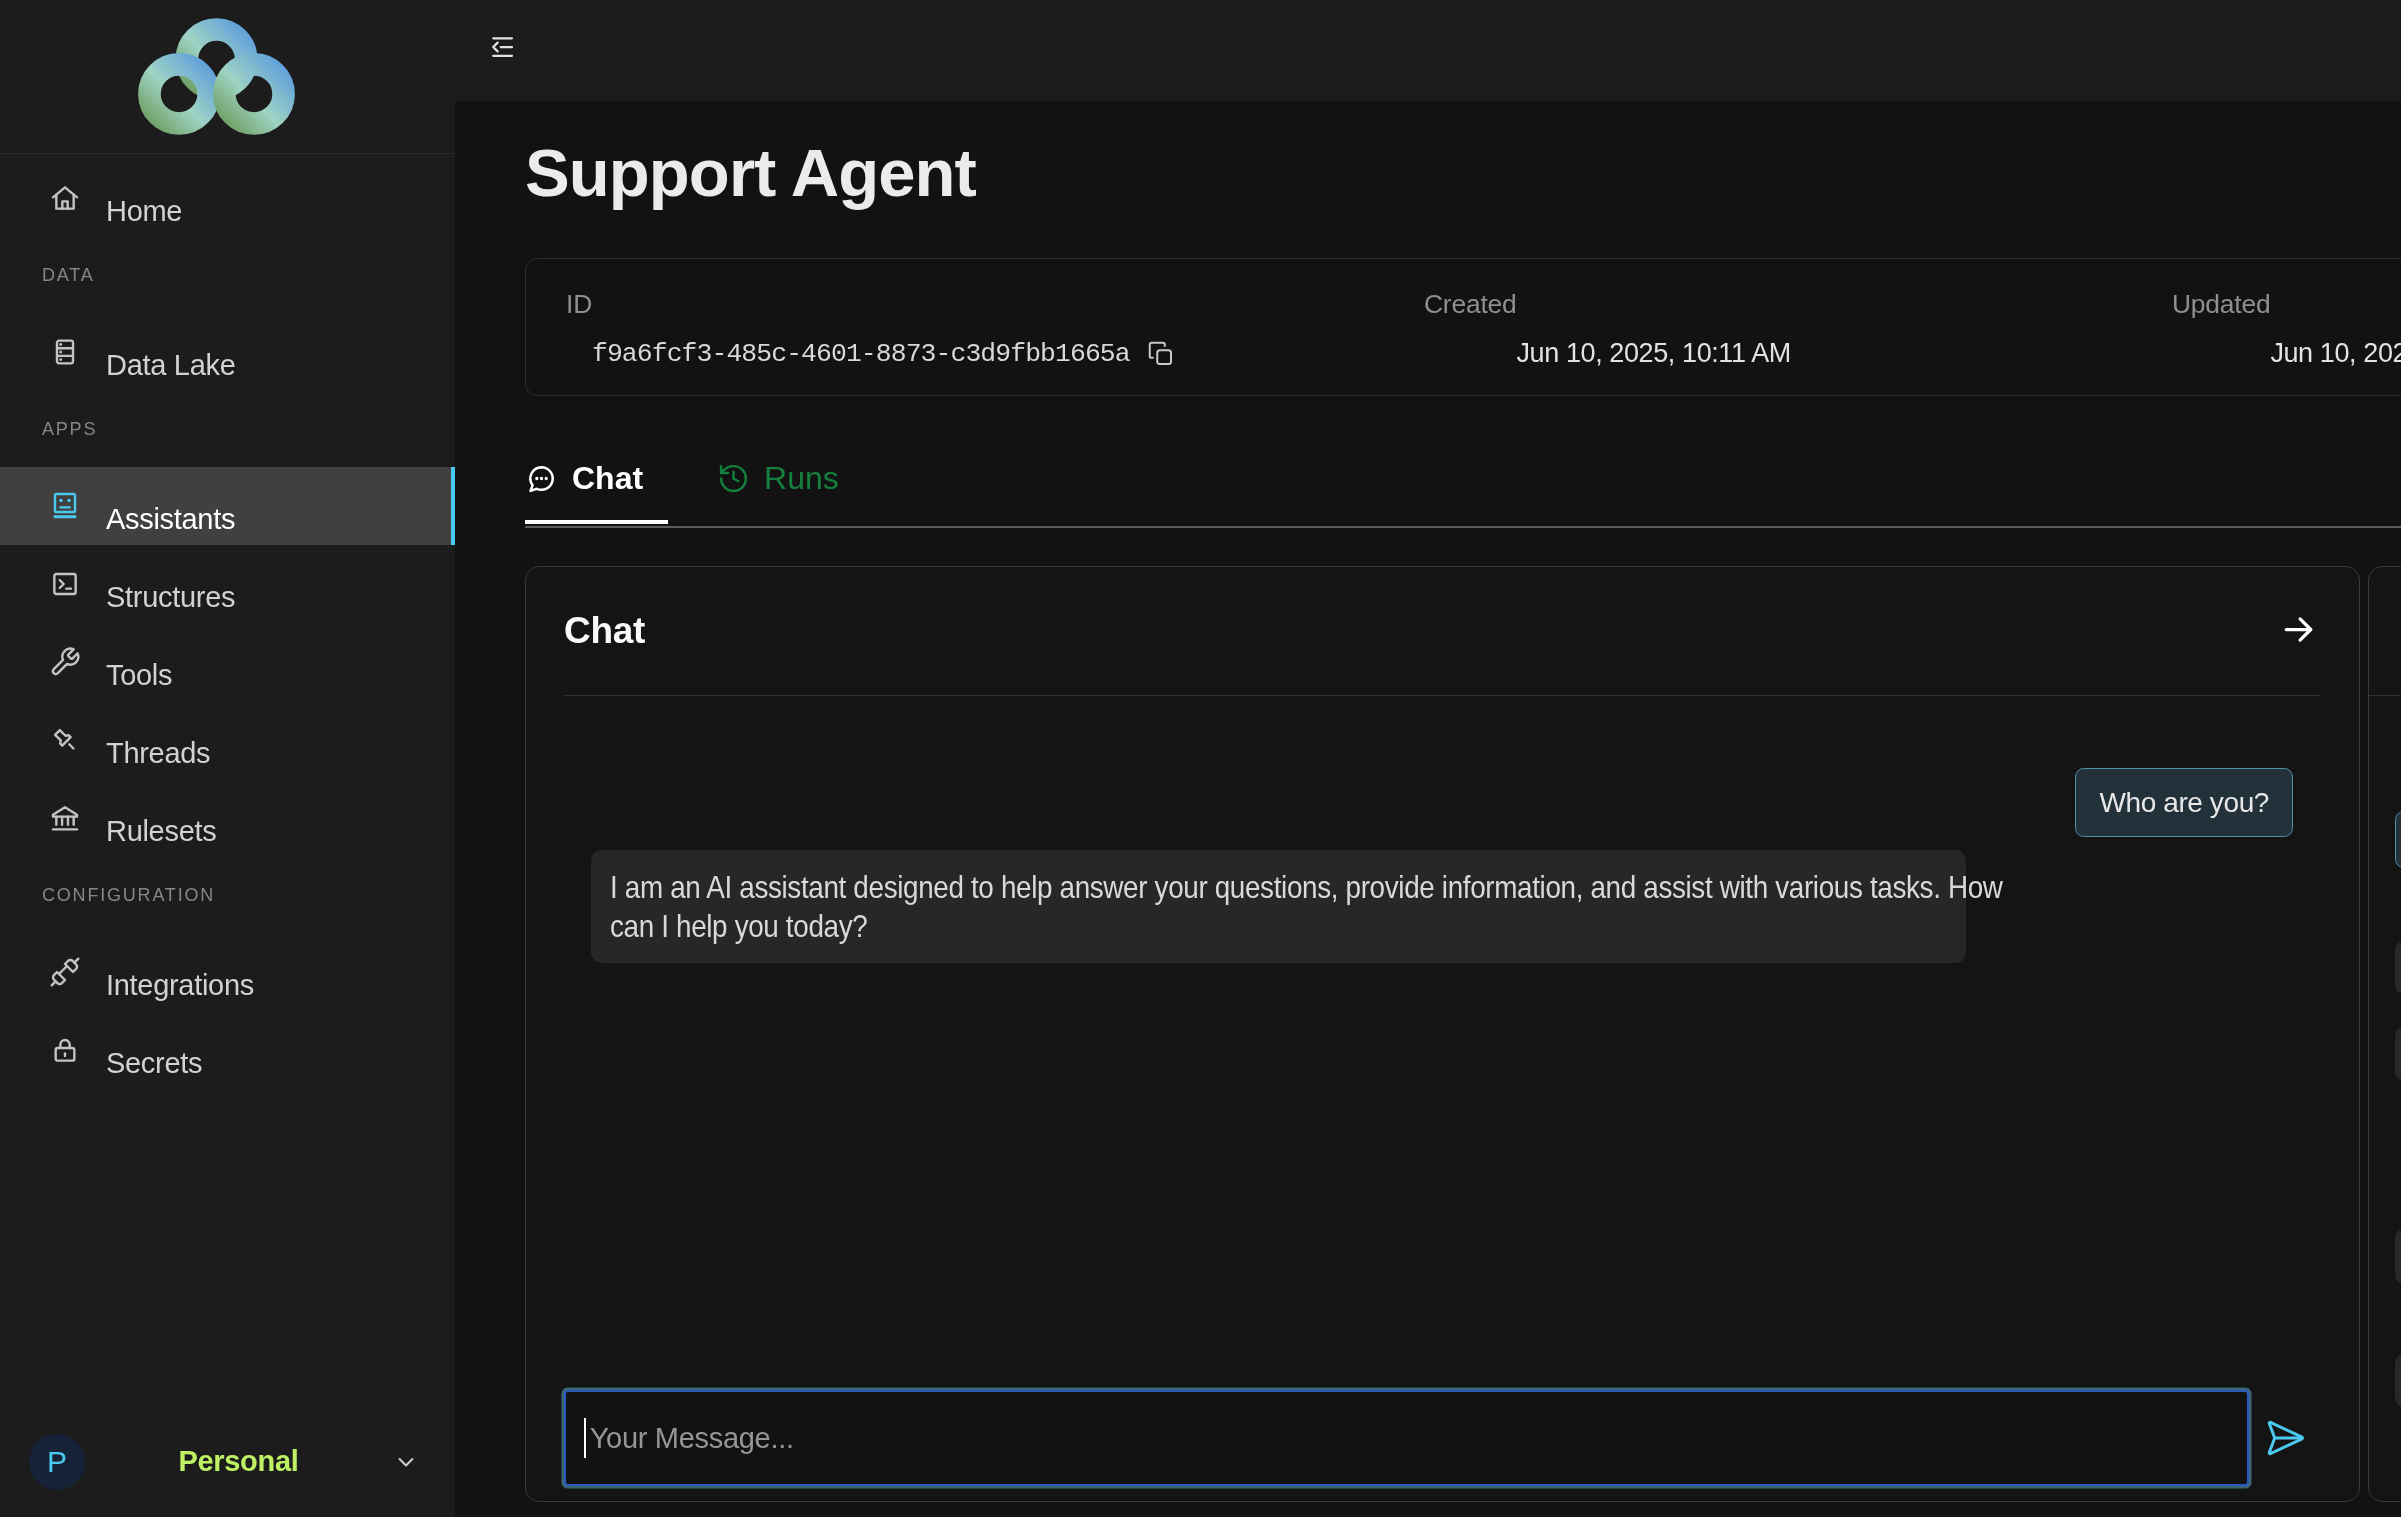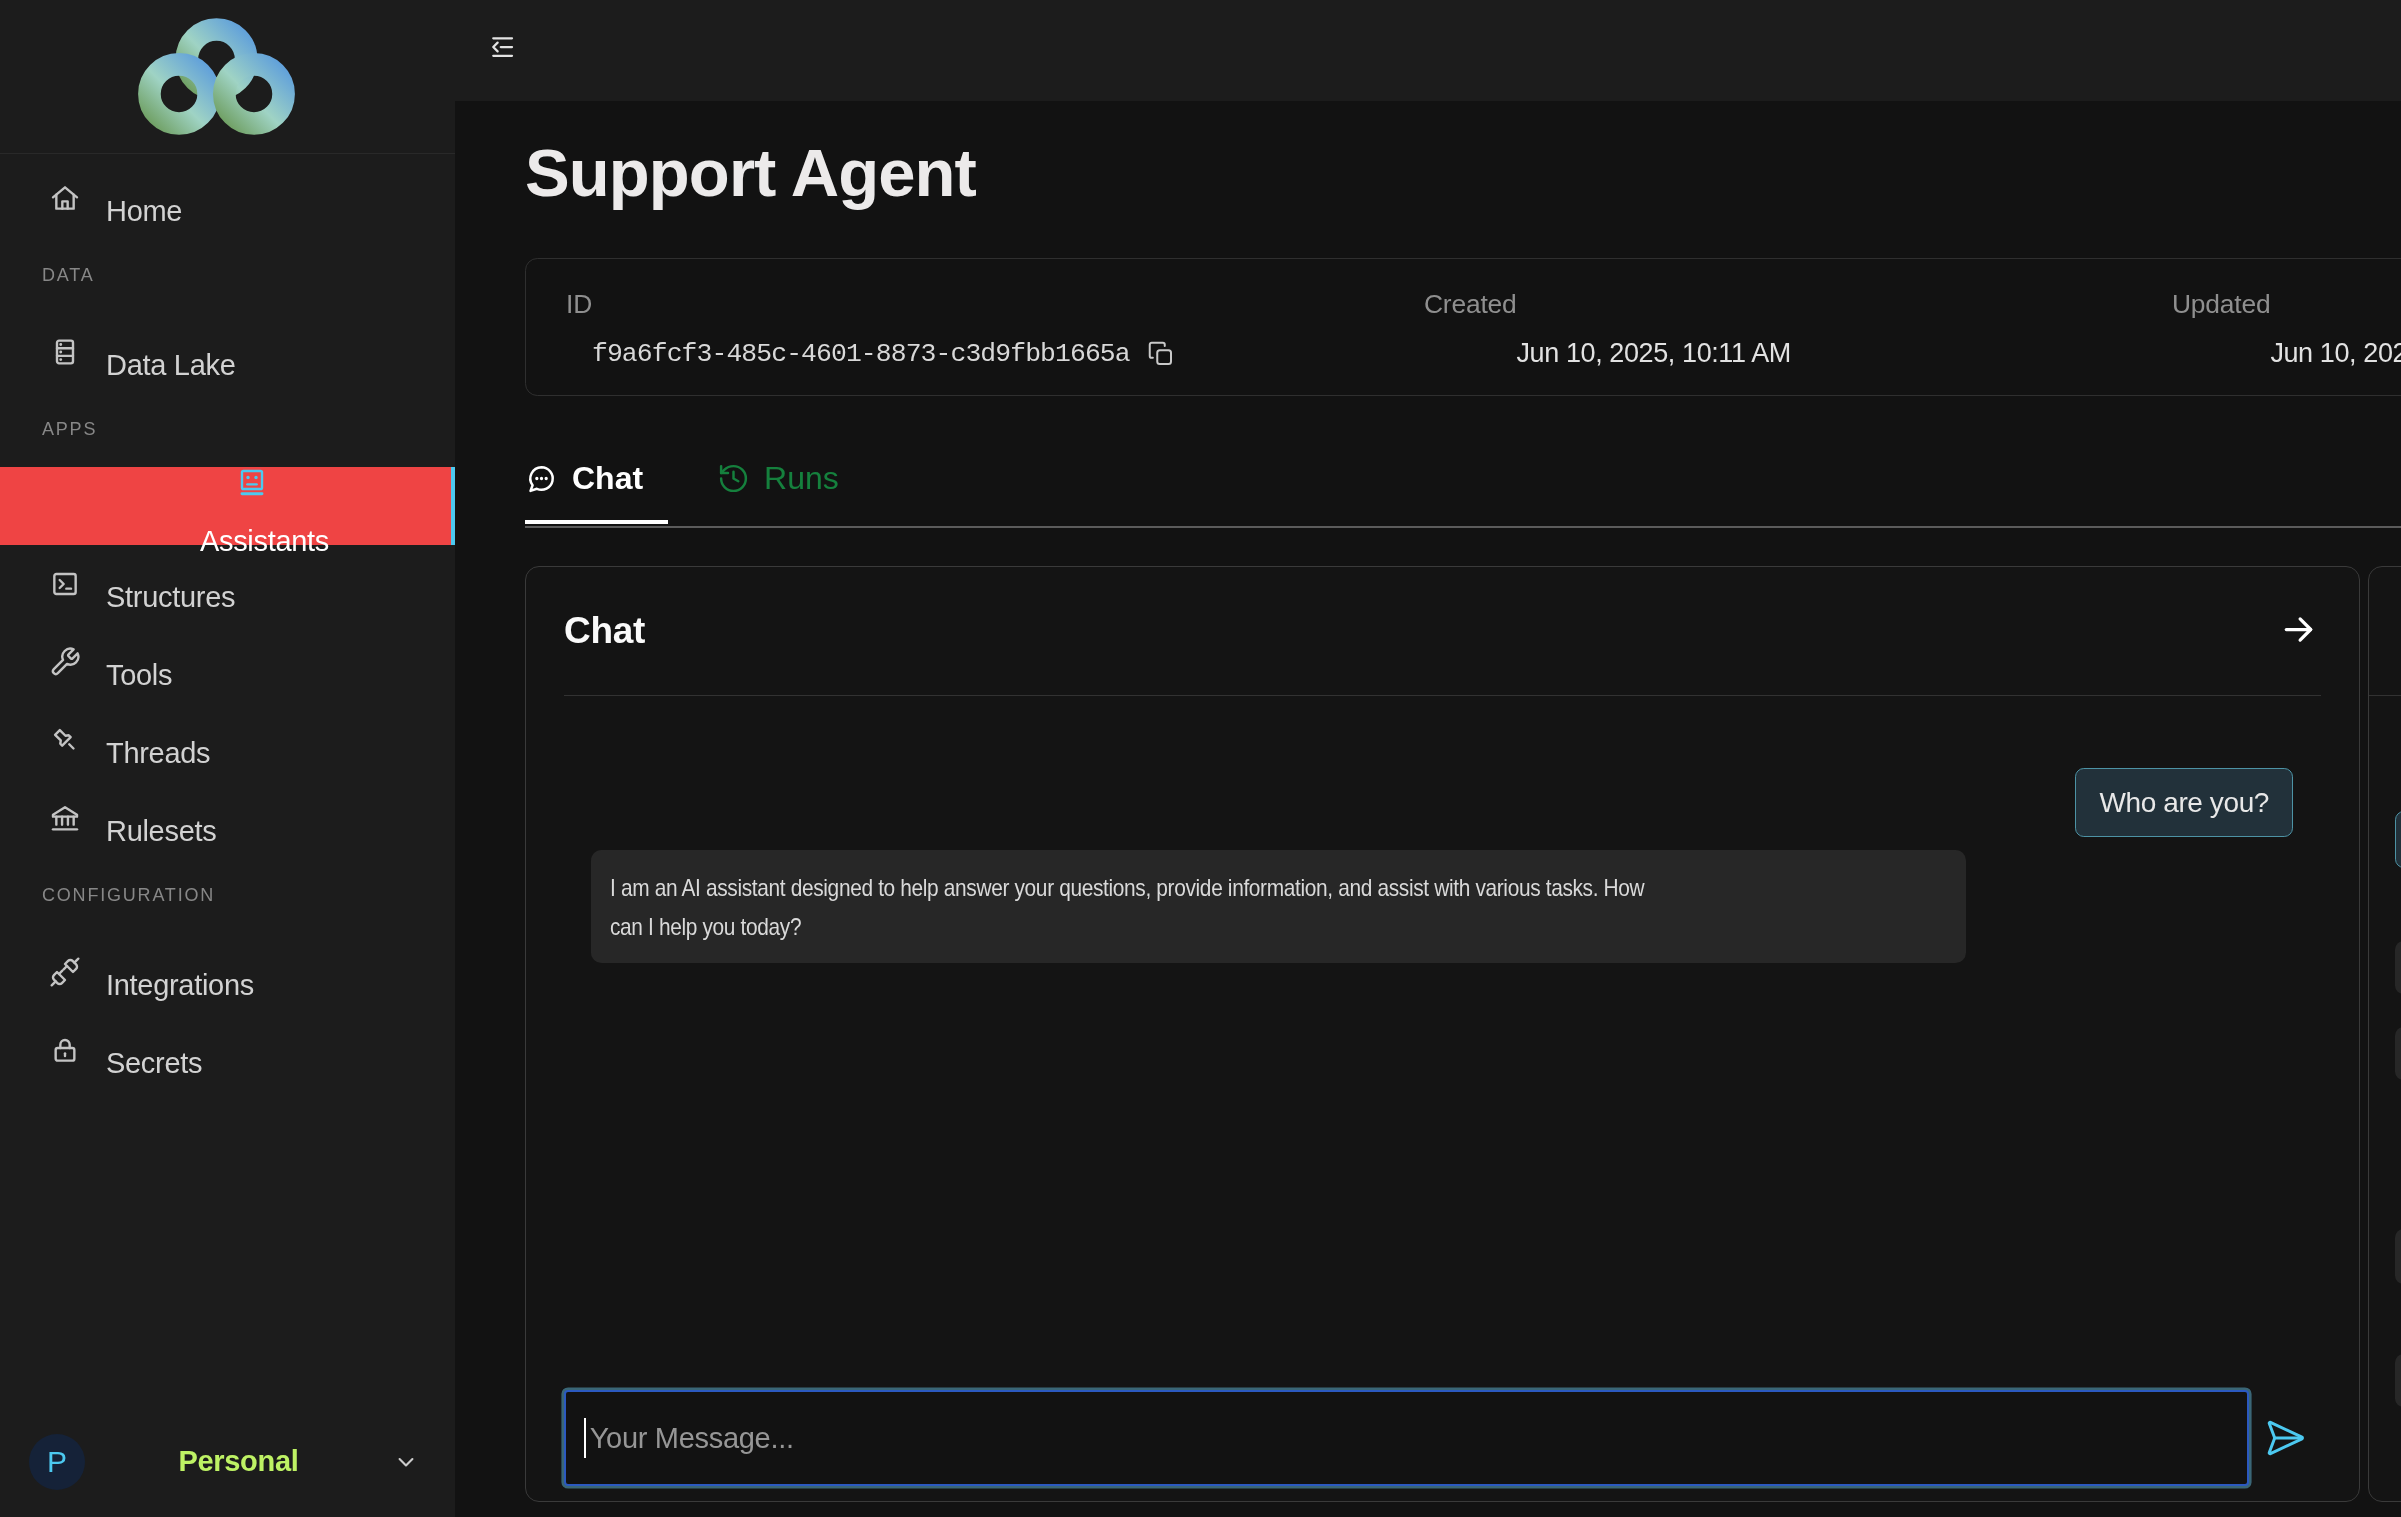--- a/index.html
+++ b/index.html
@@ -12,21 +12,21 @@
 
   
   .sidebar{position:absolute;left:0;top:0;width:455px;height:1518px;background:var(--sidebar-bg);}
   .sidebar-header{height:153px;border-bottom:1.8px solid #292929;display:flex;align-items:center;}
   .logo{margin-left:132px;width:169px;height:121px;}
   .nav{margin-top:5.3px;}
   .nav-item{height:78px;display:flex;align-items:center;padding-left:49px;position:relative;cursor:pointer;color:#d2d2d2;}
   .nav-item .icn{width:32px;height:32px;color:#c3c3c3;flex:0 0 auto;}
   .nav-label{margin-left:25px;font-size:29px;letter-spacing:-0.3px;margin-top:26px;}
   .nav-item .chev{width:26.4px;height:26.4px;position:absolute;right:32px;color:#b5b5b5;}
-  .nav-item.active{background:#ef4444;flex-direction:column;}
+  .nav-item.active{background:#404040;}
   .nav-item.active .nav-label{color:#ffffff;}
   .nav-item.active .icn{color:var(--accent);}
   .active-bar{position:absolute;right:0;top:0;bottom:0;width:4.4px;background:var(--accent);}
   .nav-section{height:76px;display:flex;align-items:center;padding-left:42px;
     font-size:18px;letter-spacing:1.8px;color:#878787;}
   .workspace{position:absolute;left:0;bottom:0;width:455px;height:113px;display:flex;align-items:center;cursor:pointer;}
   .avatar{width:56px;height:56px;border-radius:50%;background:var(--avatar-bg);margin-left:29px;
     display:flex;align-items:center;justify-content:center;font-size:30px;color:var(--accent);}
   .ws-name{flex:1;text-align:center;font-size:29px;font-weight:700;color:#bef264;letter-spacing:-0.3px;}
   .workspace .chev{width:28px;height:28px;margin-right:35px;color:#cccccc;}
@@ -64,21 +64,21 @@
   .panel-header{height:128px;margin:0 38px;border-bottom:1.8px solid #323232;
     display:flex;align-items:center;justify-content:space-between;}
   .panel-title{font-size:37px;font-weight:700;color:#fafafa;letter-spacing:-0.3px;}
   .expand-btn{width:42px;height:42px;color:#ffffff;cursor:pointer;}
   .expand-btn .icn{width:39px;height:39px;stroke-width:2;}
 
   .bubble-user{position:absolute;right:66px;top:201px;background:var(--user-bubble-bg);
     border:1.8px solid var(--user-bubble-border);border-radius:8.8px;padding:17.6px 23px;
     font-size:28px;letter-spacing:-0.4px;color:#e8e8e8;}
   .bubble-assistant{position:absolute;left:65px;top:283px;width:1375px;box-sizing:border-box;
-    background:#272727;border-radius:10.6px;padding:17.6px 19.4px;font-size:24px;letter-spacing:-0.4px;color:#d9d9d9;}
+    background:#272727;border-radius:10.6px;padding:17.6px 19.4px;font-size:32px;letter-spacing:-0.4px;color:#d9d9d9;}
   .msg-line{display:inline-block;transform:scaleX(.87);transform-origin:left center;
     white-space:nowrap;line-height:39px;}
 
   .input-row{position:absolute;left:38px;right:38px;bottom:15px;height:96px;display:flex;align-items:center;}
   .chat-input{flex:0 0 auto;width:1685px;height:96px;box-sizing:border-box;border-radius:4px;
     background:#121212;border:2.6px solid var(--input-ring);box-shadow:0 0 0 2.6px var(--input-border);
     display:flex;align-items:center;cursor:text;}
   .caret{width:2.6px;height:40px;background:#ffffff;margin-left:17.6px;}
   .placeholder{font-size:29px;color:#969696;margin-left:3.5px;letter-spacing:-0.3px;}
   .send-btn{flex:1;display:flex;justify-content:center;color:var(--accent);cursor:pointer;}

